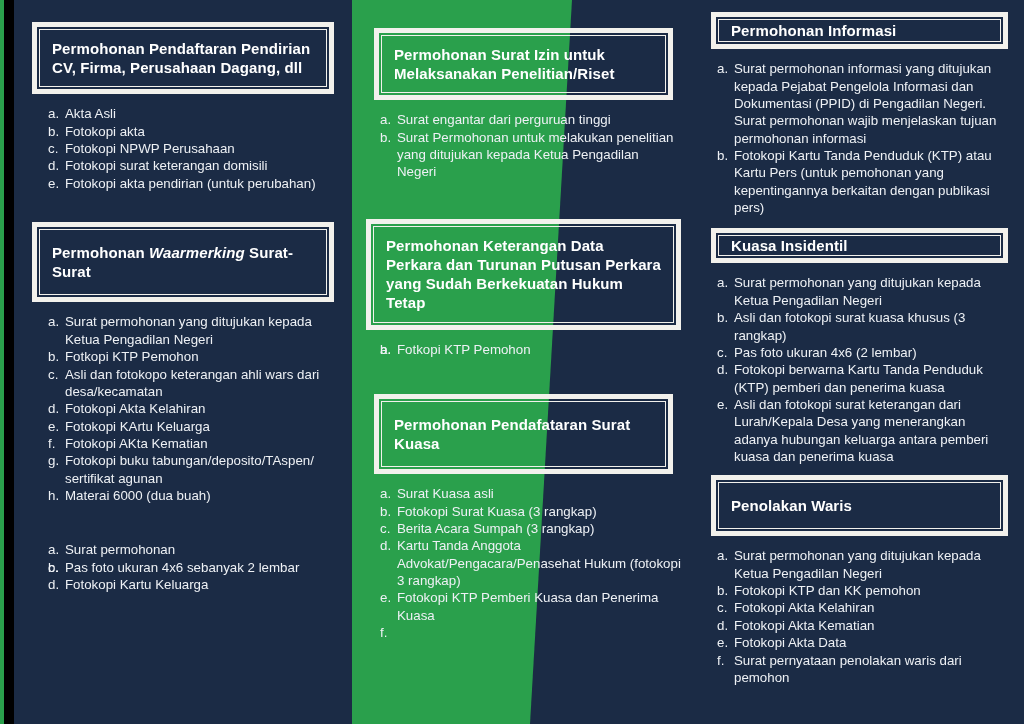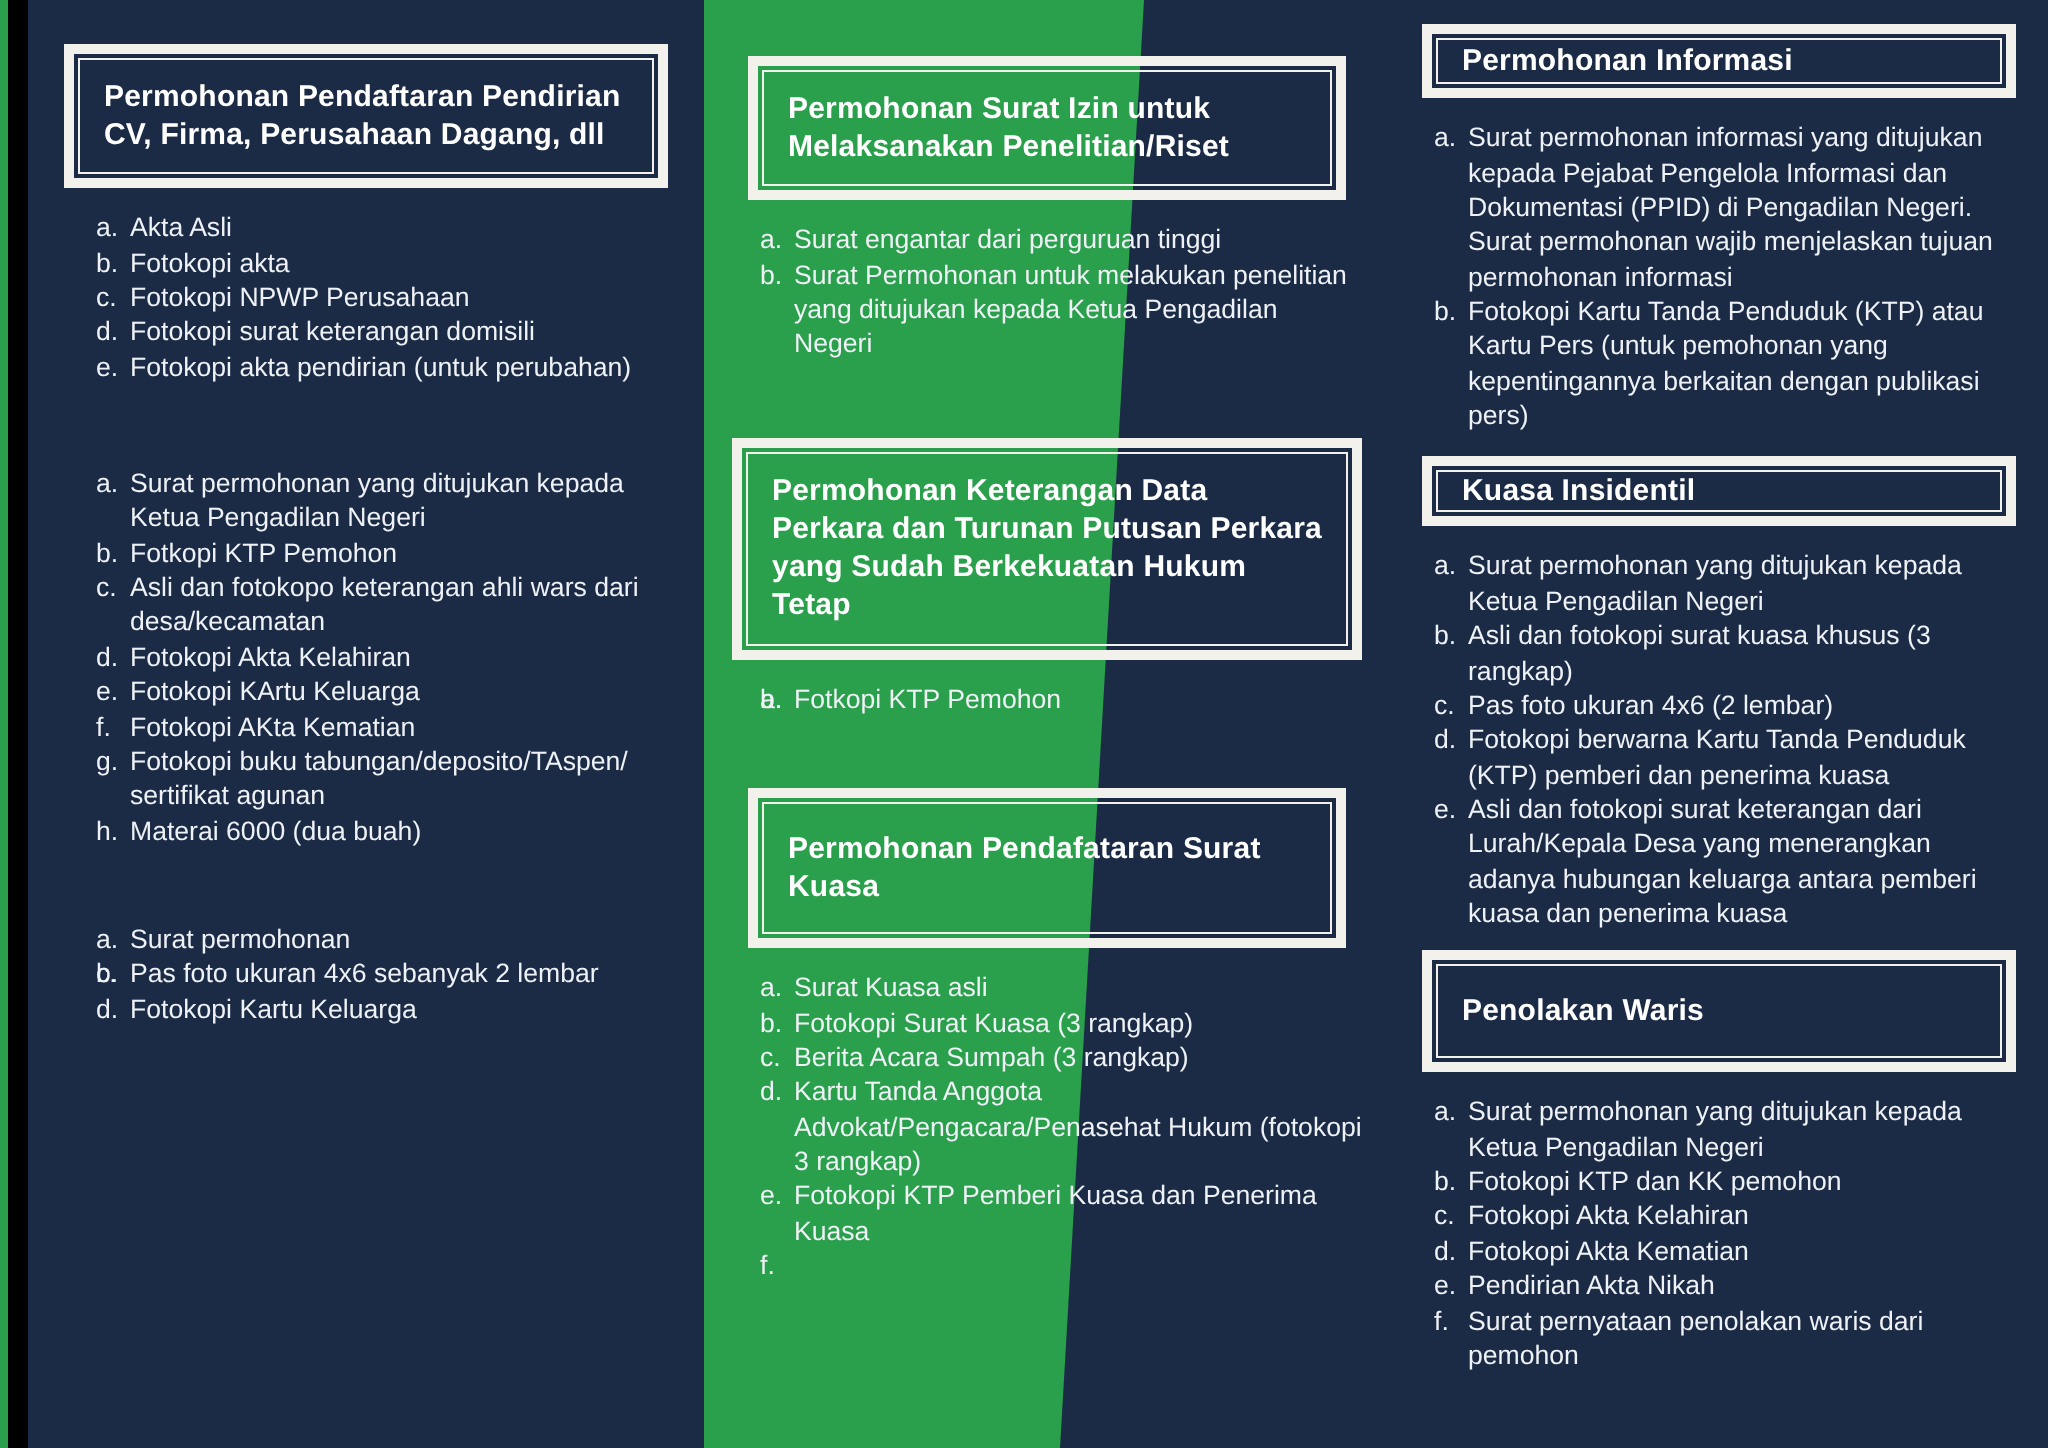--- a/index.html
+++ b/index.html
@@ -107,20 +107,25 @@
     <ul class="list">
       <li><span class="mk">a.</span><span>Akta Asli</span></li>
       <li><span class="mk">b.</span><span>Fotokopi akta</span></li>
       <li><span class="mk">c.</span><span>Fotokopi NPWP Perusahaan</span></li>
       <li><span class="mk">d.</span><span>Fotokopi surat keterangan domisili</span></li>
       <li><span class="mk">e.</span><span>Fotokopi akta pendirian (untuk perubahan)</span></li>
     </ul>
 
     <div class="spacer-lg" style="height:30px"></div>
 
+    <div class="hbox">
+      <div class="hbox-inner" style="padding:13px 12px">
+        <div class="hbox-title"><span>Permohonan </span><span class="it">Waarmerking</span><span> Surat- Surat</span></div>
+      </div>
+    </div>
     <ul class="list">
       <li><span class="mk">a.</span><span>Surat permohonan yang ditujukan kepada  Ketua Pengadilan Negeri</span></li>
       <li><span class="mk">b.</span><span>Fotkopi KTP Pemohon</span></li>
       <li><span class="mk">c.</span><span>Asli dan fotokopo keterangan ahli wars dari desa/kecamatan</span></li>
       <li><span class="mk">d.</span><span>Fotokopi Akta Kelahiran</span></li>
       <li><span class="mk">e.</span><span>Fotokopi KArtu Keluarga</span></li>
       <li><span class="mk">f.</span><span>Fotokopi AKta Kematian</span></li>
       <li><span class="mk">g.</span><span>Fotokopi buku tabungan/deposito/TAspen/ sertifikat agunan</span></li>
       <li><span class="mk">h.</span><span>Materai 6000 (dua buah)</span></li>
     </ul>
@@ -215,19 +220,19 @@
     <div class="hbox" style="margin:0 16px">
       <div class="hbox-inner" style="padding:13px 12px">
         <div class="hbox-title">Penolakan Waris</div>
       </div>
     </div>
     <ul class="list" style="padding:0 6px 0 22px">
       <li><span class="mk">a.</span><span>Surat permohonan yang ditujukan kepada  Ketua Pengadilan Negeri</span></li>
       <li><span class="mk">b.</span><span>Fotokopi KTP dan KK pemohon</span></li>
       <li><span class="mk">c.</span><span>Fotokopi Akta Kelahiran</span></li>
       <li><span class="mk">d.</span><span>Fotokopi Akta Kematian</span></li>
-      <li><span class="mk">e.</span><span>Pendirian Akta Nikah</span></li>
+      <li><span class="mk">e.</span><span>Fotokopi Akta Data</span></li>
       <li><span class="mk">f.</span><span>Surat pernyataan penolakan waris dari pemohon</span></li>
 
     </ul>
   </div>
 
 </div>
 
 </body></html>

